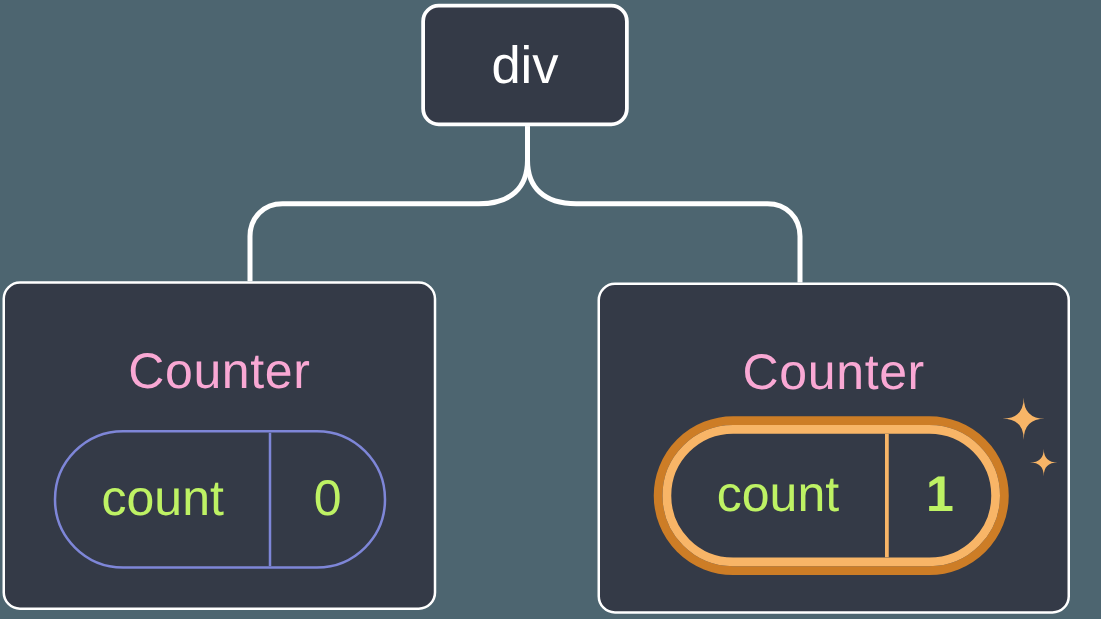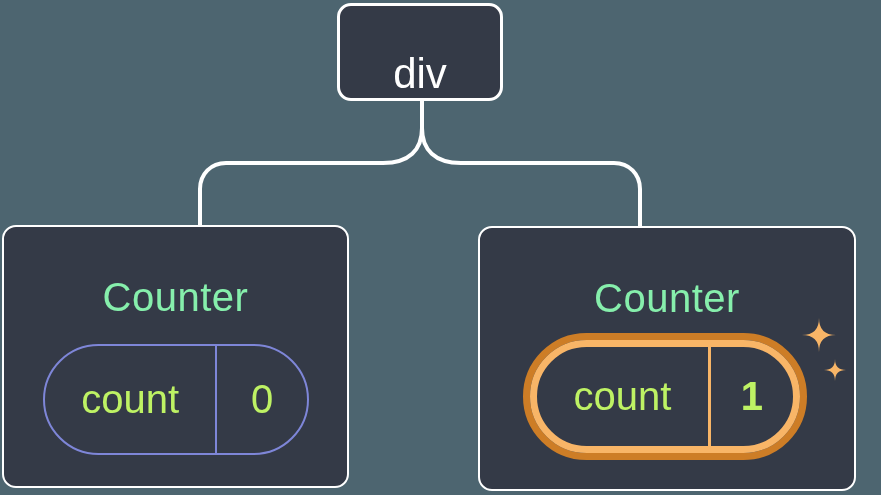--- a/index.html
+++ b/index.html
@@ -25,36 +25,36 @@
     position: absolute;
     box-sizing: border-box;
     background: #343a47;
     border: 3px solid #ffffff;
     border-radius: 14px;
   }
   .root-node {
     left: 337px; top: 3px;
     width: 166px; height: 98px;
     display: flex;
-    align-items: flex-end;
+    align-items: center;
     justify-content: center;
     color: #ffffff;
     font-size: 42px;
   }
   .card {
     border-width: 2px;
   }
   .card-left  { left: 2px;   top: 225px; width: 347px; height: 263px; }
   .card-right { left: 478px; top: 226px; width: 378px; height: 265px; }
   .card-title {
     position: absolute;
     left: 0; right: 0;
     top: 48px;
     text-align: center;
-    color: #86efac;
+    color: #f9a8d4;
     font-size: 40px;
     letter-spacing: 0.5px;
   }
   .state-pill {
     position: absolute;
     box-sizing: border-box;
     border: 2.5px solid #7e86d8;
     border-radius: 999px;
     display: flex;
     align-items: stretch;

